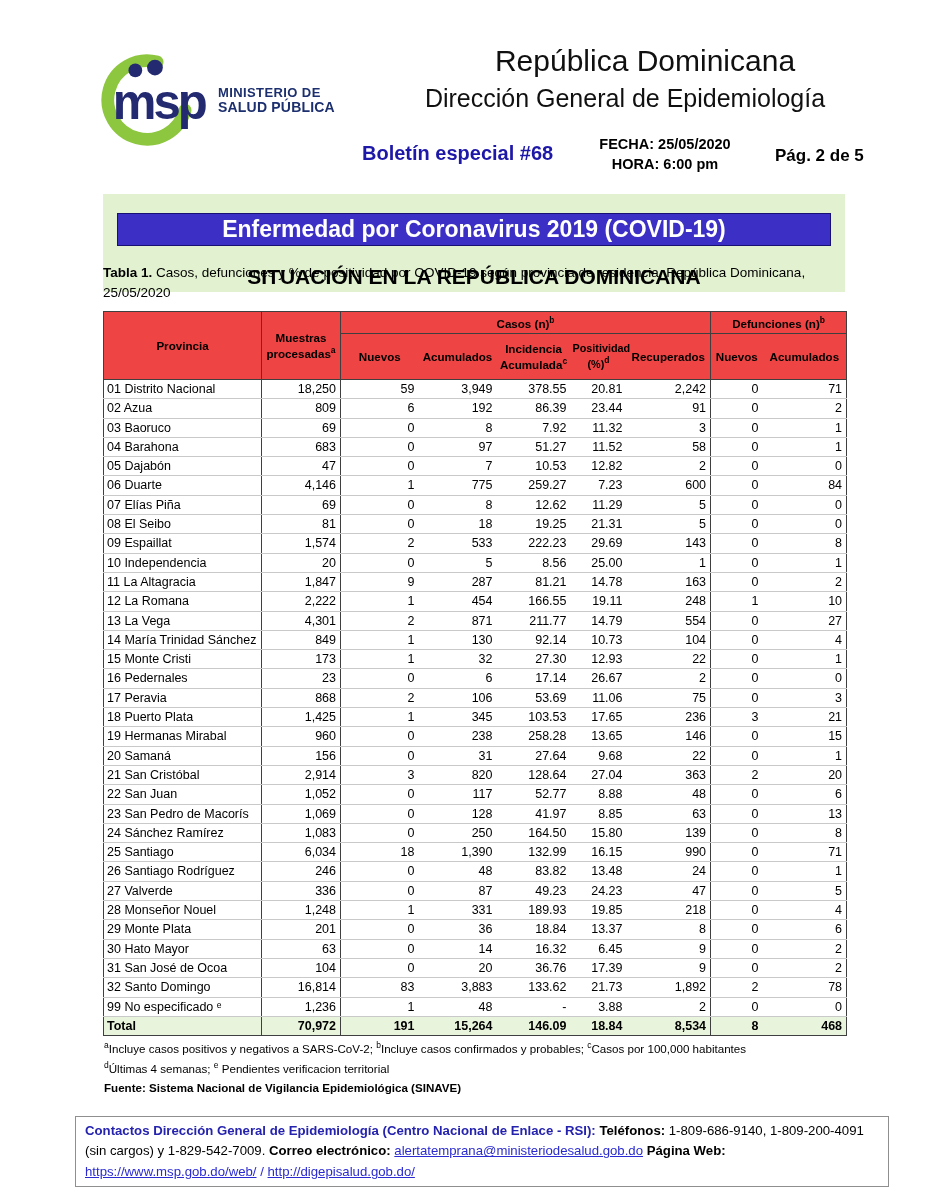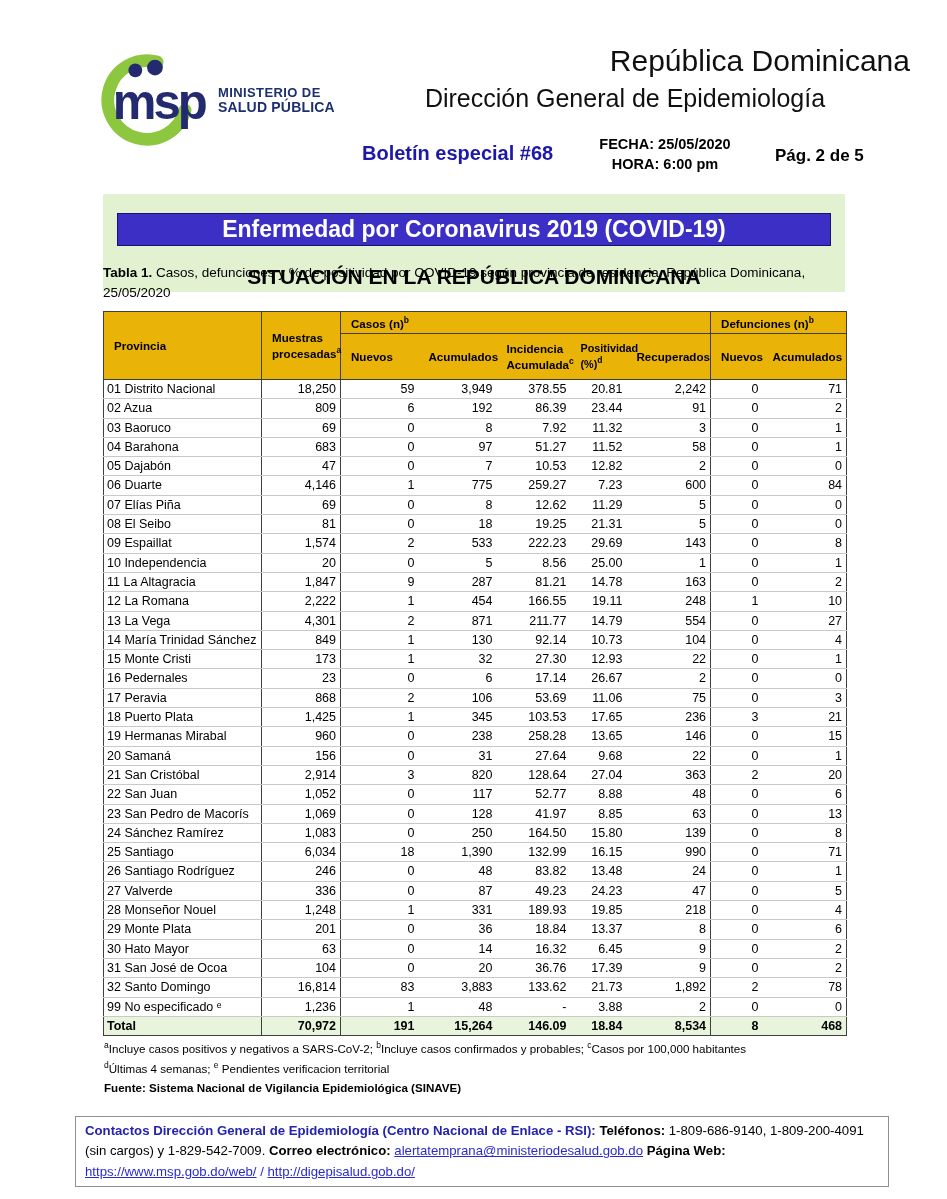--- a/index.html
+++ b/index.html
@@ -5,43 +5,43 @@
   html,body{margin:0;padding:0;background:#fff;}
   #page{position:relative;width:947px;height:1199px;background:#ffffff;overflow:hidden;
         font-family:"Liberation Sans","DejaVu Sans",sans-serif;color:#000;}
 
   
   .logo{position:absolute;left:98px;top:44px;display:flex;align-items:flex-start;}
   .logo-text{margin-left:10px;margin-top:42px;color:#1c2f6e;line-height:1.05;}
   .logo-line1{font-size:13px;font-weight:bold;letter-spacing:.4px;}
   .logo-line2{font-size:14px;font-weight:bold;letter-spacing:.2px;}
 
-  .h-title{position:absolute;left:380px;top:44px;width:530px;text-align:right;
+  .h-title{position:absolute;left:380px;top:44px;width:530px;text-align:center;
            font-size:30px;color:#101010;}
   .h-sub{position:absolute;left:360px;top:84px;width:530px;text-align:center;
          font-size:25px;color:#101010;}
   .bulletin{position:absolute;left:362px;top:142px;font-size:20px;font-weight:bold;color:#1e18a8;}
   .fecha-block{position:absolute;left:575px;top:134px;width:180px;text-align:center;
                font-size:14.5px;font-weight:bold;line-height:1.4;}
   .pag{position:absolute;left:775px;top:146px;font-size:17px;font-weight:bold;}
 
   
   .banner{position:absolute;left:103px;top:194px;width:742px;background:#e2f1cf;padding-top:3px;}
   .banner-blue{margin:16px 14px;background:#3b2fc6;border:1px solid #181173;color:#fff;
                text-align:center;font-weight:bold;font-size:23px;height:31px;line-height:31px;}
   .banner-green{text-align:center;font-weight:bold;font-size:21px;height:30px;line-height:30px;color:#000;}
 
   .caption{position:absolute;left:103px;top:263px;width:757px;font-size:13.5px;line-height:1.45;}
   .caption b{font-weight:bold;}
 
   
   .tbl{position:absolute;left:103px;top:311px;width:743px;border-collapse:collapse;
        table-layout:fixed;font-size:12.5px;border:1.5px solid #3f3f3f;}
-  .tbl th{background:#eab308;font-weight:bold;padding:0 10px;font-size:11.6px;line-height:1.18;
-          vertical-align:middle;text-align:left;}
+  .tbl th{background:#ef4444;font-weight:bold;padding:0 2px;font-size:11.6px;line-height:1.18;
+          vertical-align:middle;text-align:center;}
   .tbl th sup{font-size:8.5px;}
   .gh{height:21px;border-bottom:1.8px solid #3f3f3f;}
   .rowspan-th{border-bottom:1.5px solid #3f3f3f;}
   .subrow th{height:45px;border-bottom:1.5px solid #3f3f3f;}
   .sh-pos{font-size:10.8px !important;}
   .b-left{border-left:1.4px solid #3f3f3f;}
   .tbl td{border-bottom:1px solid #c9c9c9;padding:0 4px 0 3px;height:18.3px;line-height:18.3px;
           white-space:nowrap;overflow:hidden;text-align:right;}
   .tbl td.prov{text-align:left;}
   .tbl tr.total td{background:#e9f4dc;font-weight:bold;border-top:1.6px solid #3f3f3f;border-bottom:none;}

